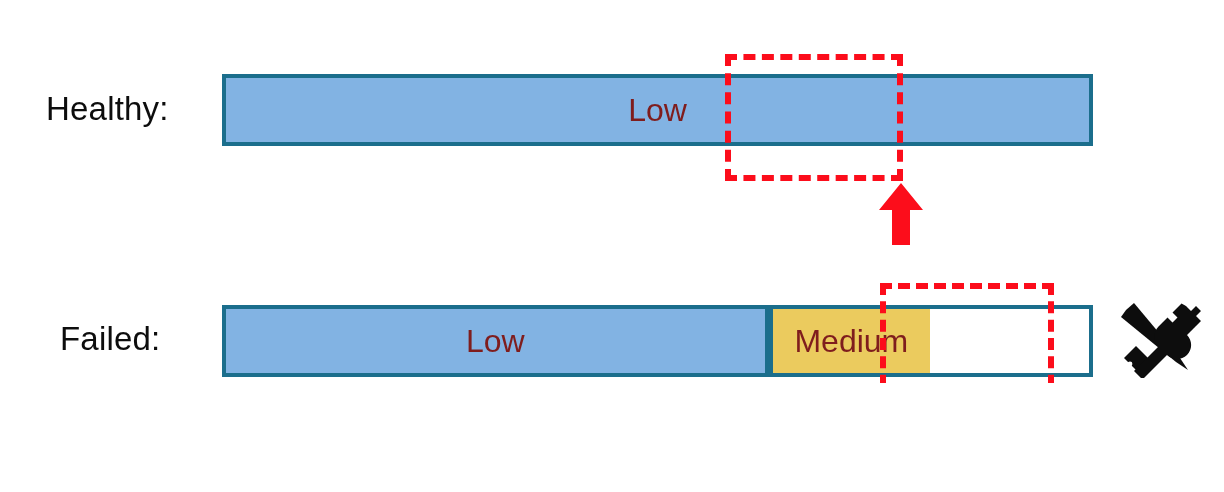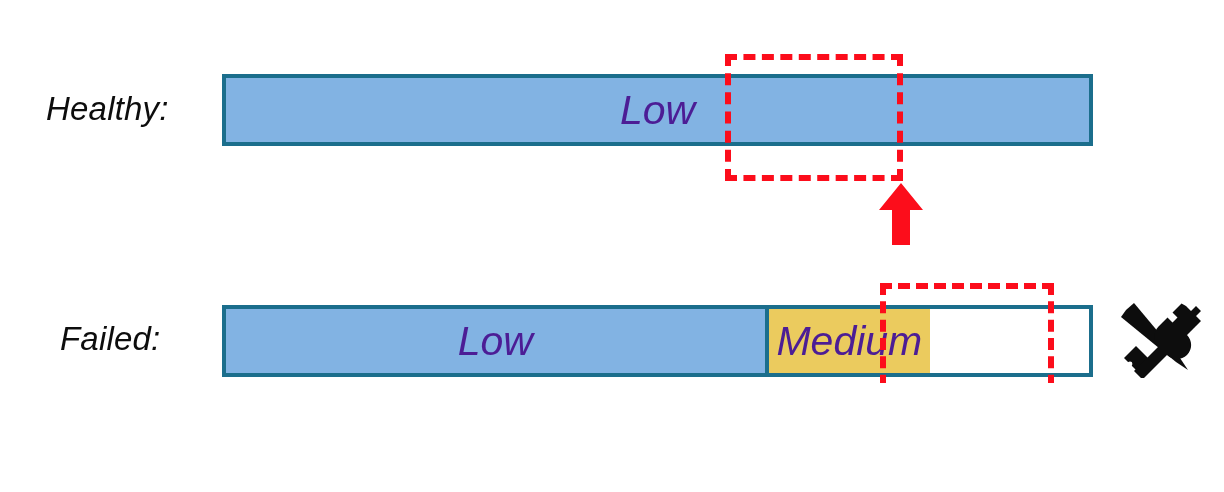--- a/index.html
+++ b/index.html
@@ -9,21 +9,20 @@
   }
   body {
     font-family: "Liberation Sans", sans-serif;
   }
   #canvas {
     position: relative;
     width: 1224px;
     height: 383px;
     background: #ffffff;
     overflow: hidden;
-    font-style: italic;
   }
   .row-label {
     position: absolute;
     font-size: 33px;
     color: #0d0d0d;
     font-weight: 400;
     letter-spacing: 0.2px;
     white-space: nowrap;
     line-height: 1;
   }
@@ -32,28 +31,28 @@
     display: flex;
     box-sizing: border-box;
     border: 4px solid #1b6e8c;
     background: #ffffff;
   }
   .seg {
     box-sizing: border-box;
     display: flex;
     align-items: center;
     justify-content: center;
-    font-size: 41px;
-    color: #4c1d95;
+    font-size: 32px;
+    color: #7f1d1d;
     line-height: 1;
     white-space: nowrap;
     overflow: hidden;
   }
   .seg + .seg {
-    border-left: 4px solid #000000;
+    border-left: 8px solid #000000;
   }
   .dashed-box {
     position: absolute;
     box-sizing: border-box;
     border: 6px dashed #fc0d1b;
     background: transparent;
     pointer-events: none;
   }
   .arrow {
     position: absolute;

